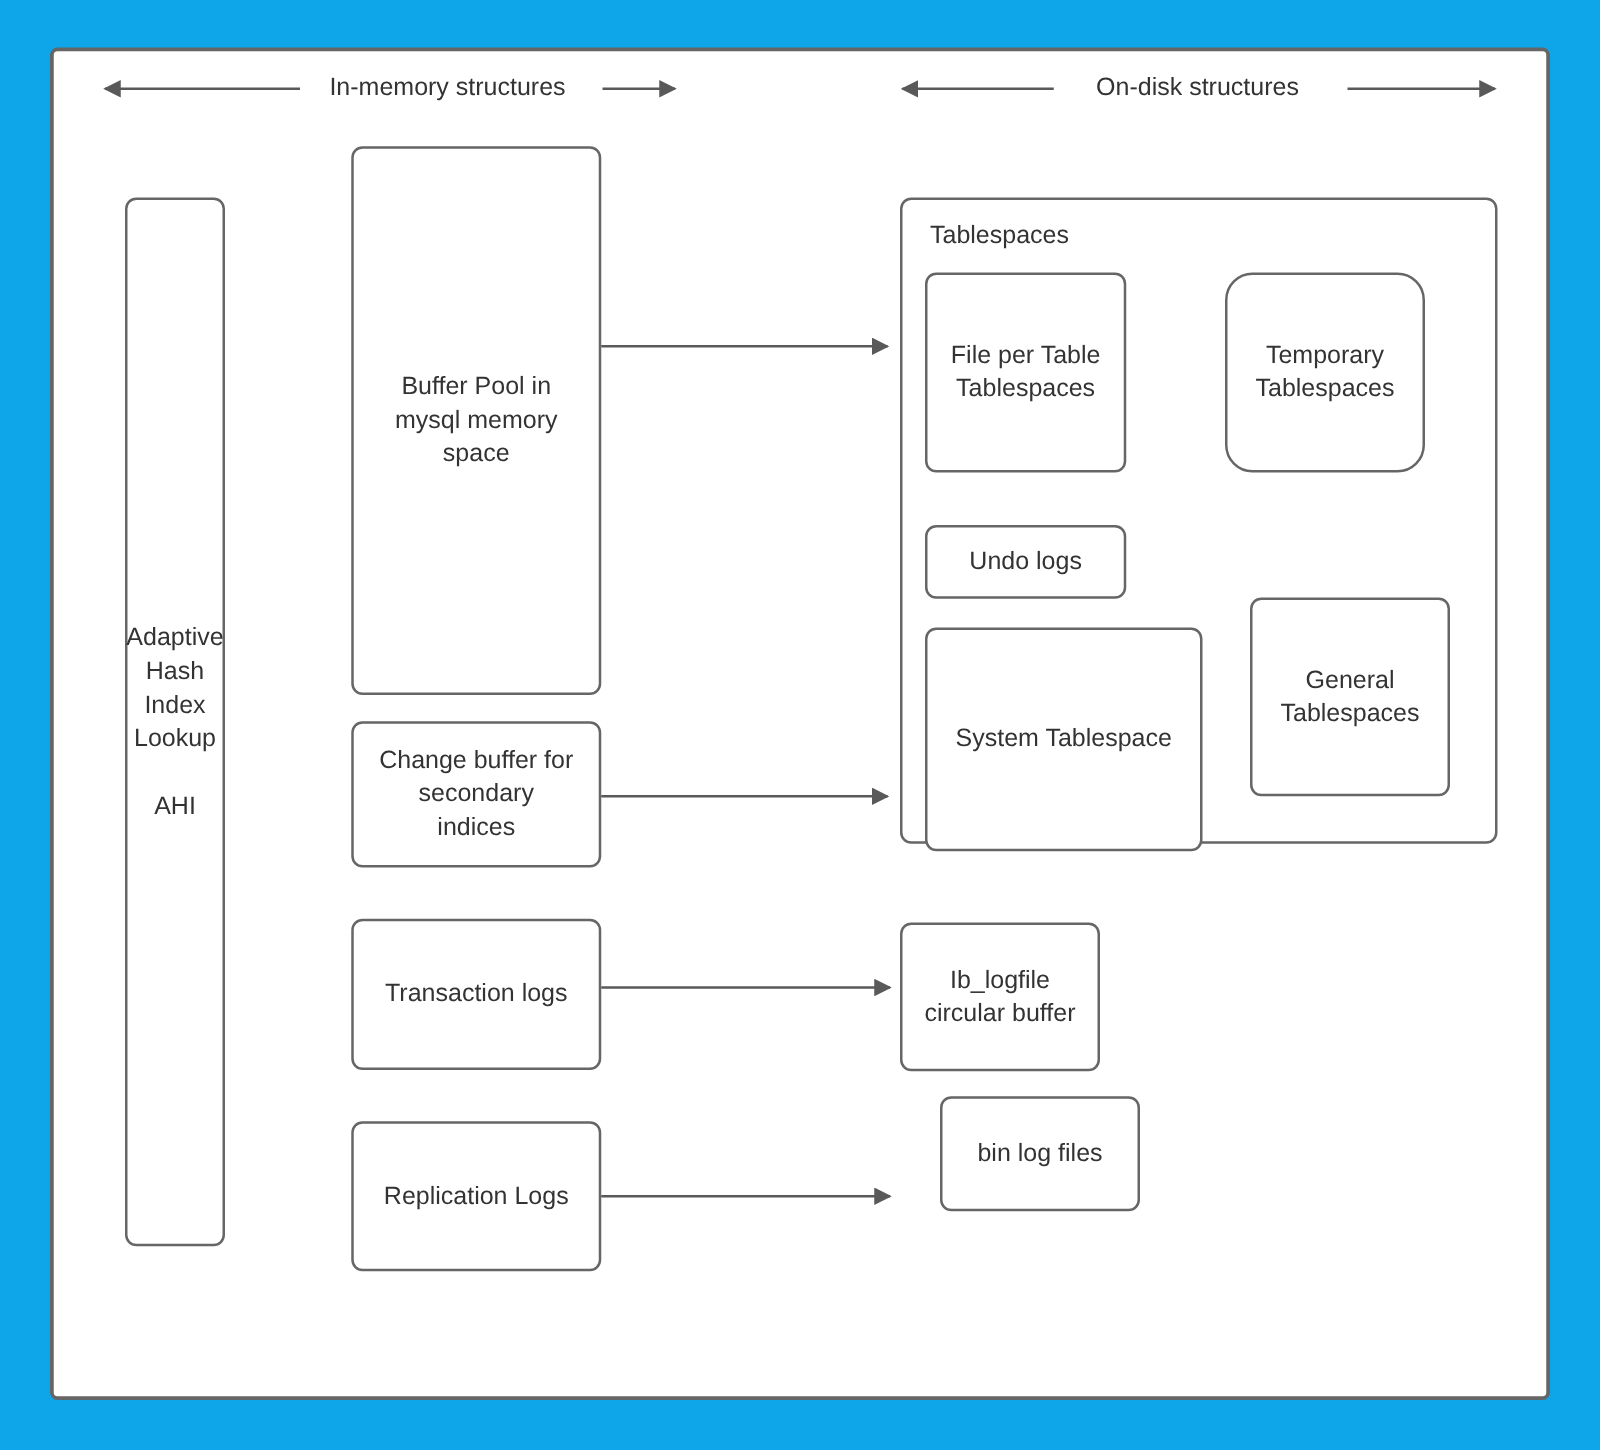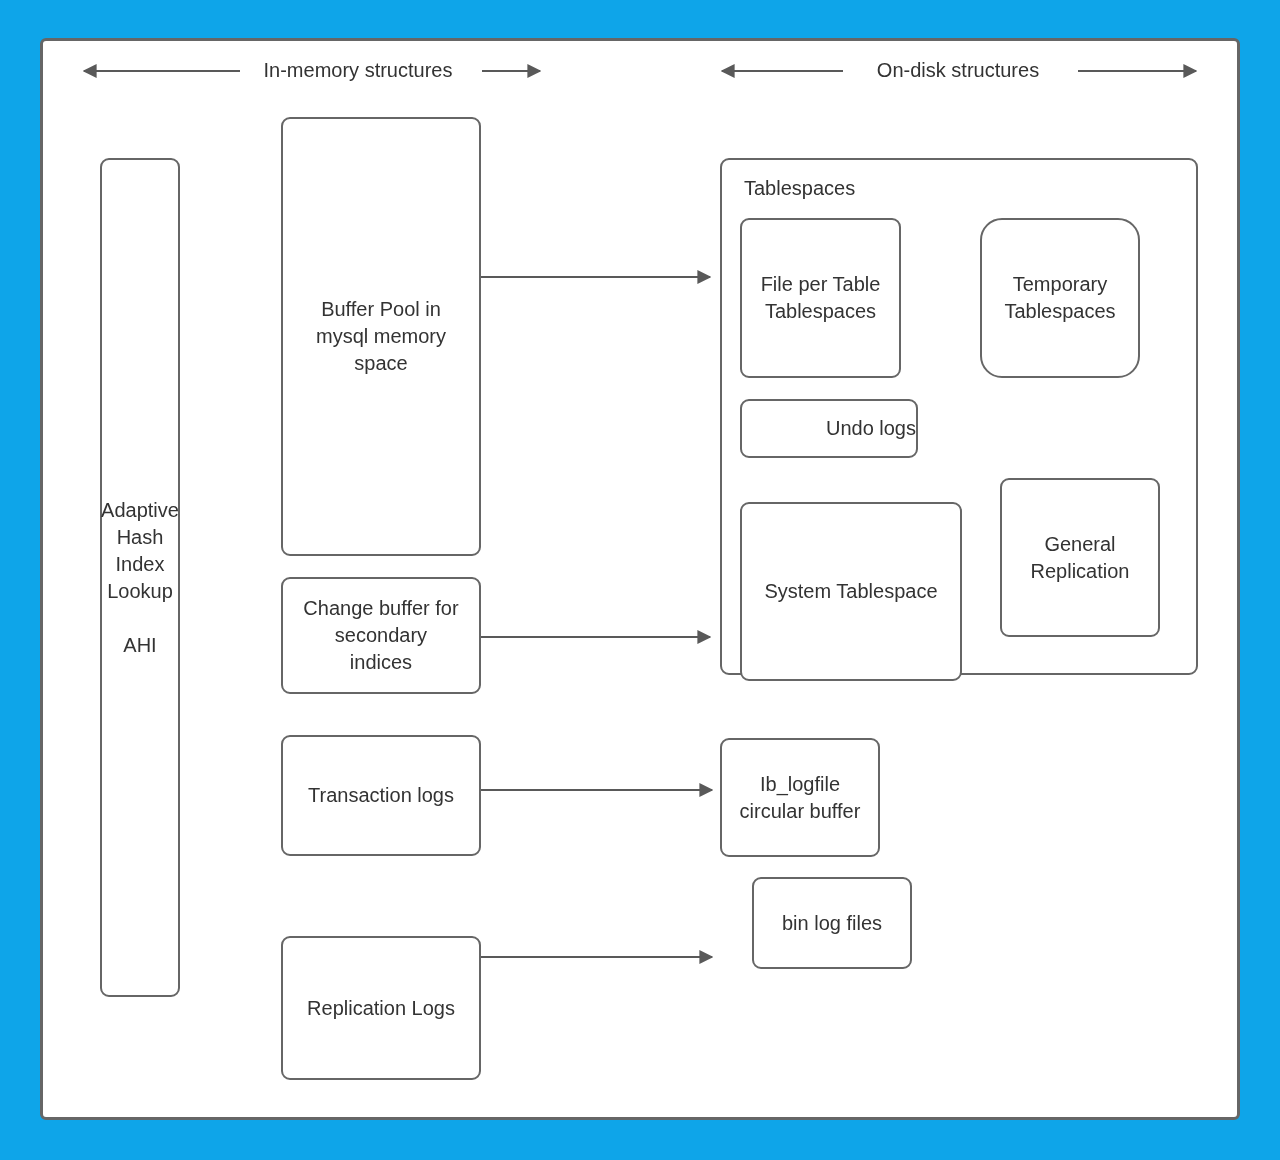--- a/index.html
+++ b/index.html
@@ -56,27 +56,27 @@
     line-height: 24px;
     color: #333333;
     white-space: nowrap;
   }
   
   .n-ahi          { left: 100px; top: 158px; width: 80px;  height: 839px; }
   .n-ahi .lbl     { width: 110px; }
   .n-bufferpool   { left: 281px; top: 117px; width: 200px; height: 439px; }
   .n-changebuffer { left: 281px; top: 577px; width: 200px; height: 117px; }
   .n-translogs    { left: 281px; top: 735px; width: 200px; height: 121px; }
-  .n-replogs      { left: 281px; top: 897px; width: 200px; height: 144px; margin-top: 39px; }
+  .n-replogs      { left: 281px; top: 897px; width: 200px; height: 120px; }
   .n-oscache      { left: 580px; top: 58px;  width: 80px;  height: 999px; }
   .n-oscache .lbl { width: 140px; }
   .n-tablespaces  { left: 720px; top: 158px; width: 478px; height: 517px; align-items: flex-start; justify-content: flex-start; }
   .n-filepertable { left: 740px; top: 218px; width: 161px; height: 160px; }
   .n-temporary    { left: 980px; top: 218px; width: 160px; height: 160px; border-radius: 22px; }
-  .n-undologs     { left: 740px; top: 399px; width: 178px; height: 59px; justify-content: flex-end;  }
+  .n-undologs     { left: 740px; top: 420px; width: 161px; height: 59px;  }
   .n-systemts     { left: 740px; top: 502px; width: 222px; height: 179px; }
   .n-generalts    { left: 1000px; top: 478px; width: 160px; height: 159px; }
   .n-iblogfile    { left: 720px; top: 738px; width: 160px; height: 119px; }
   .n-binlog       { left: 720px; top: 877px; width: 160px; height: 92px; margin-left: 32px; }
   .arrows {
     position: absolute;
     left: 0; top: 0;
     width: 1280px; height: 1160px;
     pointer-events: none;
   }
@@ -138,21 +138,21 @@
   <div class="node n-undologs">
     <span class="lbl">Undo logs</span>
   </div>
 
   <div class="node n-systemts">
     <span class="lbl">System Tablespace</span>
   </div>
 
   <div class="node n-generalts">
     <span class="lbl">General
-Replication</span>
+Tablespaces</span>
   </div>
 
   <div class="node n-iblogfile">
     <span class="lbl">Ib_logfile
 circular buffer</span>
   </div>
 
   <div class="node n-binlog">
     <span class="lbl">bin log files</span>
   </div>

